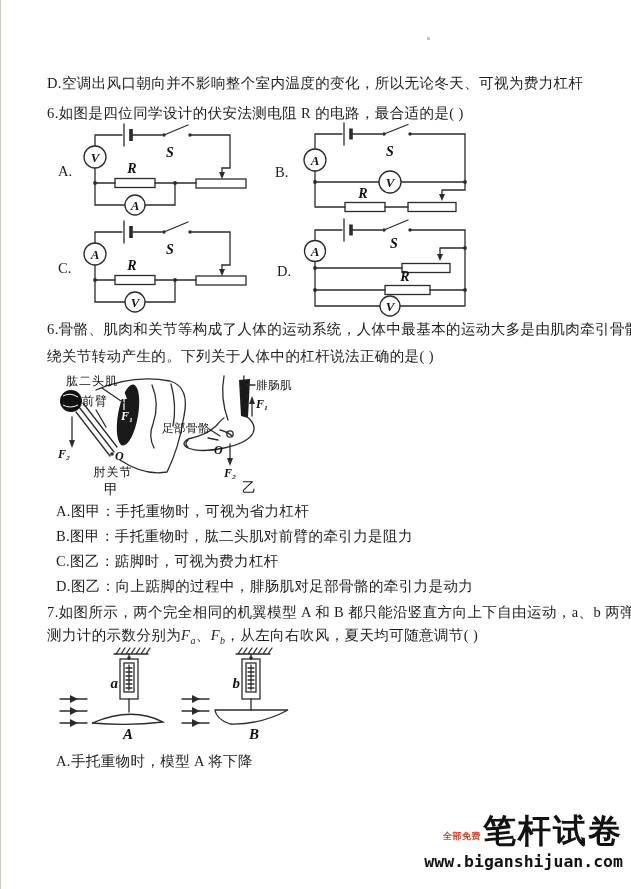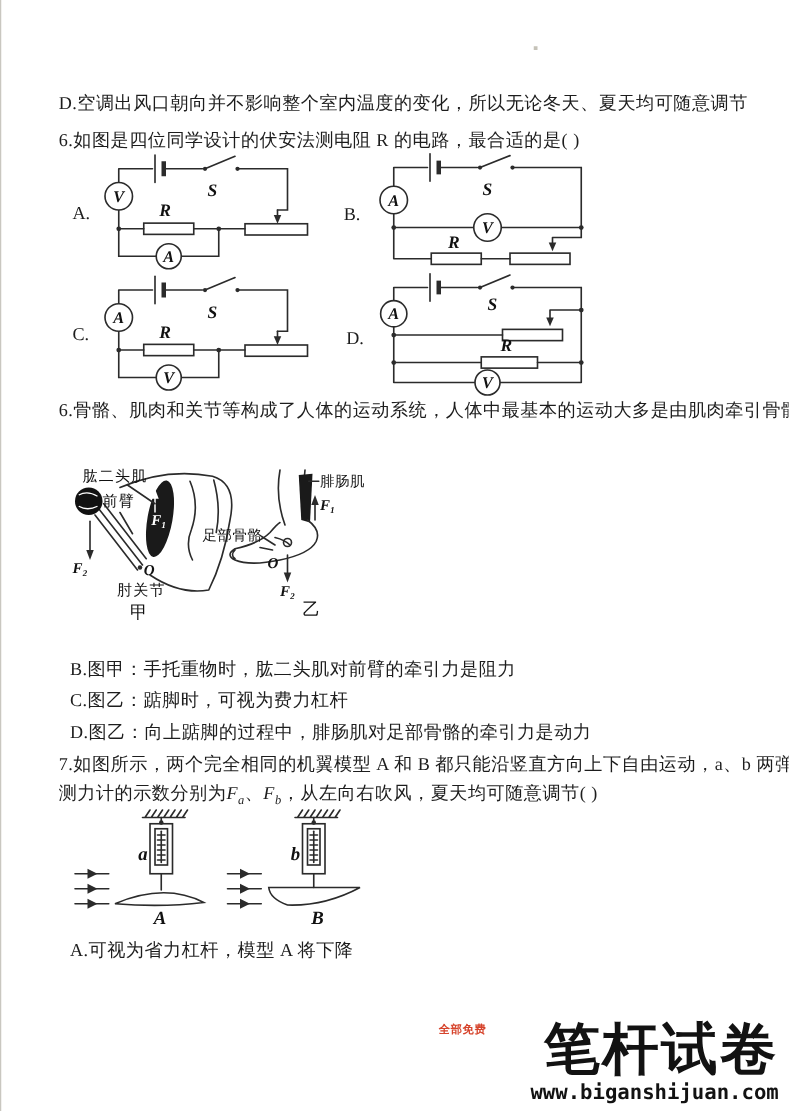--- a/index.html
+++ b/index.html
@@ -20,36 +20,36 @@
   .comp-t{font:italic bold 14px "Liberation Serif",serif;fill:#111;}
   .cjk{font:12px "Liberation Serif",serif;fill:#111;letter-spacing:1px;}
   .cjks{font:11.5px "Liberation Serif",serif;fill:#111;letter-spacing:0.5px;}
   .vart{font:italic bold 12px "Liberation Serif",serif;fill:#111;}
   .vartw{font:italic bold 12px "Liberation Serif",serif;fill:#fff;}
   .bigt{font:14px "Liberation Serif",serif;fill:#111;letter-spacing:2px;}
   .wlab{font:italic bold 15px "Liberation Serif",serif;fill:#111;}
   .var{font-style:italic;font-family:"Liberation Serif",serif;}
   sub.var{font-size:10px;}
   .footer{position:absolute;right:8px;top:817px;text-align:right;}
-  .brand-row{display:flex;justify-content:flex-end;gap:44px;}
+  .brand-row{display:flex;align-items:flex-end;justify-content:flex-end;}
   .brand-tag{color:#d6432b;font-size:9px;font-weight:bold;margin:0 2px 7px 0;
              font-family:"Liberation Sans",sans-serif;letter-spacing:0.5px;}
-  .brand-name{font-family:Liberation Serif, serif;font-weight:bold;font-size:45px;
+  .brand-name{font-family:Liberation Mono, monospace;font-weight:bold;font-size:33px;
               color:#121212;letter-spacing:2px;line-height:1;}
   .brand-site{font-family:"DejaVu Sans Mono",monospace;font-size:16.5px;font-weight:bold;
               color:#121212;margin-top:2px;margin-left:28px;}
 </style>
 </head>
 <body>
 
 <div class="page">
   <div class="edge"></div>
   <div class="speck"></div>
 
-  <div class="tline" style="top:74px">D.空调出风口朝向并不影响整个室内温度的变化，所以无论冬天、夏天均可随意调节</div>
+  <div class="tline" style="top:74px">D.空调出风口朝向并不影响整个室内温度的变化，所以无论冬天、可视为费力杠杆</div>
   <div class="tline" style="top:104px">6.如图是四位同学设计的伏安法测电阻 R 的电路，最合适的是( )</div>
 
   <span class="circ-label" style="left:58px;top:163px">A.</span>
   <span class="circ-label" style="left:275px;top:164px">B.</span>
   <span class="circ-label" style="left:58px;top:260px">C.</span>
   <span class="circ-label" style="left:277px;top:263px">D.</span>
 
   <svg style="left:70px;top:120px" width="200" height="96" viewBox="0 0 200 96">
     <path class="cw" d="M25,15 H52 M61,15 H92 M121,15 H160 V48 H152 M25,15 V26 M25,48 V63 M25,63 H45 M85,63 H126 M25,63 V85 H55 M75,85 H105 V63"></path>
     <line class="cw" x1="54" y1="4" x2="54" y2="26"></line>
@@ -152,20 +152,21 @@
       <circle class="cw mfill" cx="100" cy="88" r="10"></circle>
       <text class="meter-t" x="100" y="92.5" text-anchor="middle">V</text>
     </g>
     <circle class="cfill" cx="25" cy="50" r="1.9"></circle>
       <circle class="cfill" cx="25" cy="72" r="1.9"></circle>
     <circle class="cfill" cx="175" cy="72" r="1.9"></circle>
       <circle class="cfill" cx="175" cy="30" r="1.9"></circle>
   </svg>
 
   <div class="tline" style="top:320px">6.骨骼、肌肉和关节等构成了人体的运动系统，人体中最基本的运动大多是由肌肉牵引骨骼</div>
+  <div class="tline" style="top:347px">绕关节转动产生的。下列关于人体中的杠杆说法正确的是( )</div>
 
   <svg style="left:38px;top:372px" width="155" height="128" viewBox="0 0 155 128">
     <path class="cw" d="M58,18 Q95,2 132,9 Q152,15 146,44 Q141,76 129,100 M129,100 Q106,104 82,88 M114,13 Q122,32 115,52 Q110,64 116,76 M133,12 Q139,34 135,54"></path>
     <ellipse cx="90" cy="43" rx="10" ry="31" transform="rotate(10 90 43)" fill="#1a1a1a"></ellipse>
     <path class="cw" d="M38,40 L72,84 M45,31 L79,75 M41,35 L76,80"></path>
     <circle cx="33" cy="29" r="11" fill="#111"></circle>
     <path d="M25,24 Q32,20 40,25 M25,33 Q32,37 40,33" stroke="#fff" stroke-width="1" fill="none"></path>
     <line x1="86" y1="38" x2="86" y2="24" stroke="#fff" stroke-width="1.2"></line>
     <path d="M83,27 L86,19 L89,27 Z" fill="#fff"></path>
     <text class="vartw" x="83" y="48">F₁</text>
@@ -193,20 +194,21 @@
     <circle class="cw" cx="70" cy="60" r="3.2" stroke-width="1"></circle>
     <text class="cjks" x="2" y="58">足部骨骼</text>
     <line class="cw" x1="49" y1="55" x2="60" y2="62" stroke-width="1"></line>
     <text class="vart" x="54" y="80">O</text>
     <line class="cw" x1="70" y1="70" x2="70" y2="86"></line>
     <path class="cfill" d="M67,84 L70,92 L73,84 Z"></path>
     <text class="vart" x="64" y="103">F₂</text>
     <text class="bigt" x="90" y="118" text-anchor="middle">乙</text>
   </svg>
 
+  <div class="tline opt" style="top:502px">A.图甲：手托重物时，可视为省力杠杆</div>
   <div class="tline opt" style="top:527px">B.图甲：手托重物时，肱二头肌对前臂的牵引力是阻力</div>
   <div class="tline opt" style="top:577px">D.图乙：向上踮脚的过程中，腓肠肌对足部骨骼的牵引力是动力</div>
   <div class="tline opt" style="top:552px">C.图乙：踮脚时，可视为费力杠杆</div>
 
   <div class="tline" style="top:603px">7.如图所示，两个完全相同的机翼模型 A 和 B 都只能沿竖直方向上下自由运动，a、b 两弹簧</div>
   <div class="tline" style="top:626px">
     <span>测力计的示数分别为</span><i class="var">F</i><sub class="var">a</sub><span>、</span><i class="var">F</i><sub class="var">b</sub><span>，从左向右吹风，夏天均可随意调节( )</span>
   </div>
 
   <svg style="left:44px;top:646px" width="150" height="108" viewBox="0 0 150 108">
@@ -242,21 +244,21 @@
     </g>
     <text class="wlab" x="74" y="42" text-anchor="end">b</text>
     <path class="cw" d="M49,64 L122,64 Q94,79 64,78 Q50,73 49,64 Z" fill="#fff"></path>
     <g>
       <path class="cw" d="M16,53 H43 M16,65 H43 M16,77 H43" stroke-width="1.2"></path>
       <path class="cfill" d="M26,49 L34,53 L26,57 Z M26,61 L34,65 L26,69 Z M26,73 L34,77 L26,81 Z"></path>
     </g>
     <text class="wlab" x="88" y="93" text-anchor="middle">B</text>
   </svg>
 
-  <div class="tline opt" style="top:752px">A.可视为省力杠杆，模型 A 将下降</div>
+  <div class="tline opt" style="top:752px">A.手托重物时，模型 A 将下降</div>
 
   <div class="footer">
     <div class="brand-row">
       <span class="brand-tag">全部免费</span>
       <span class="brand-name">笔杆试卷</span>
     </div>
     <div class="brand-site">www.biganshijuan.com</div>
   </div>
 </div>
 

